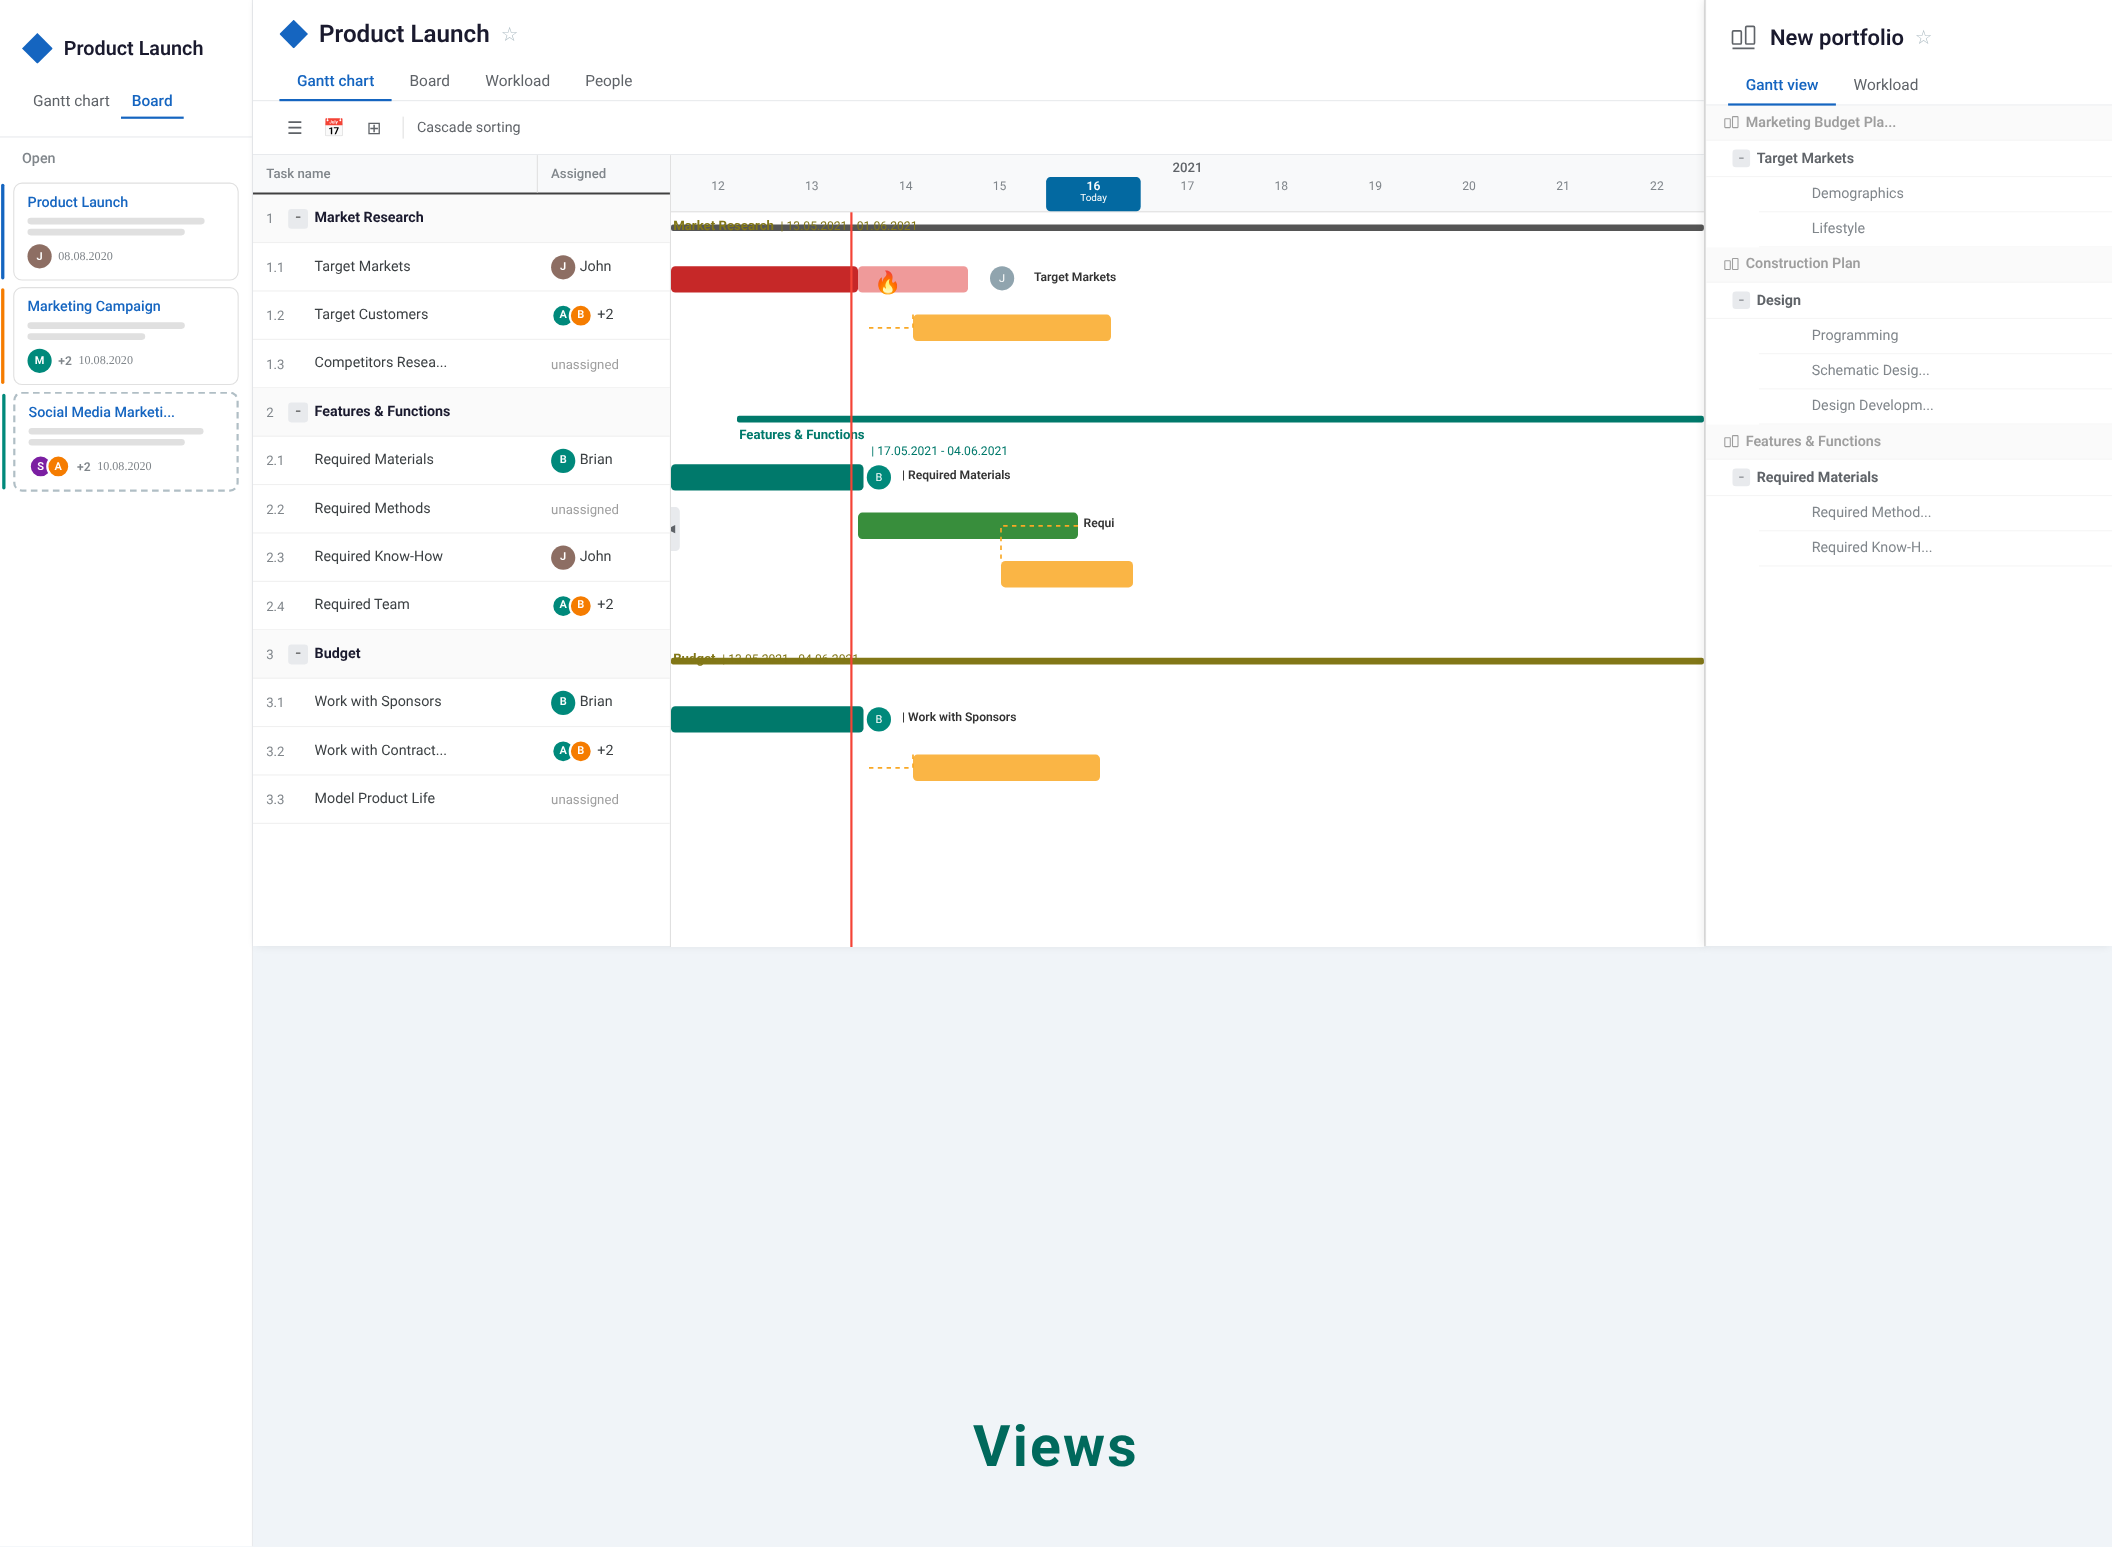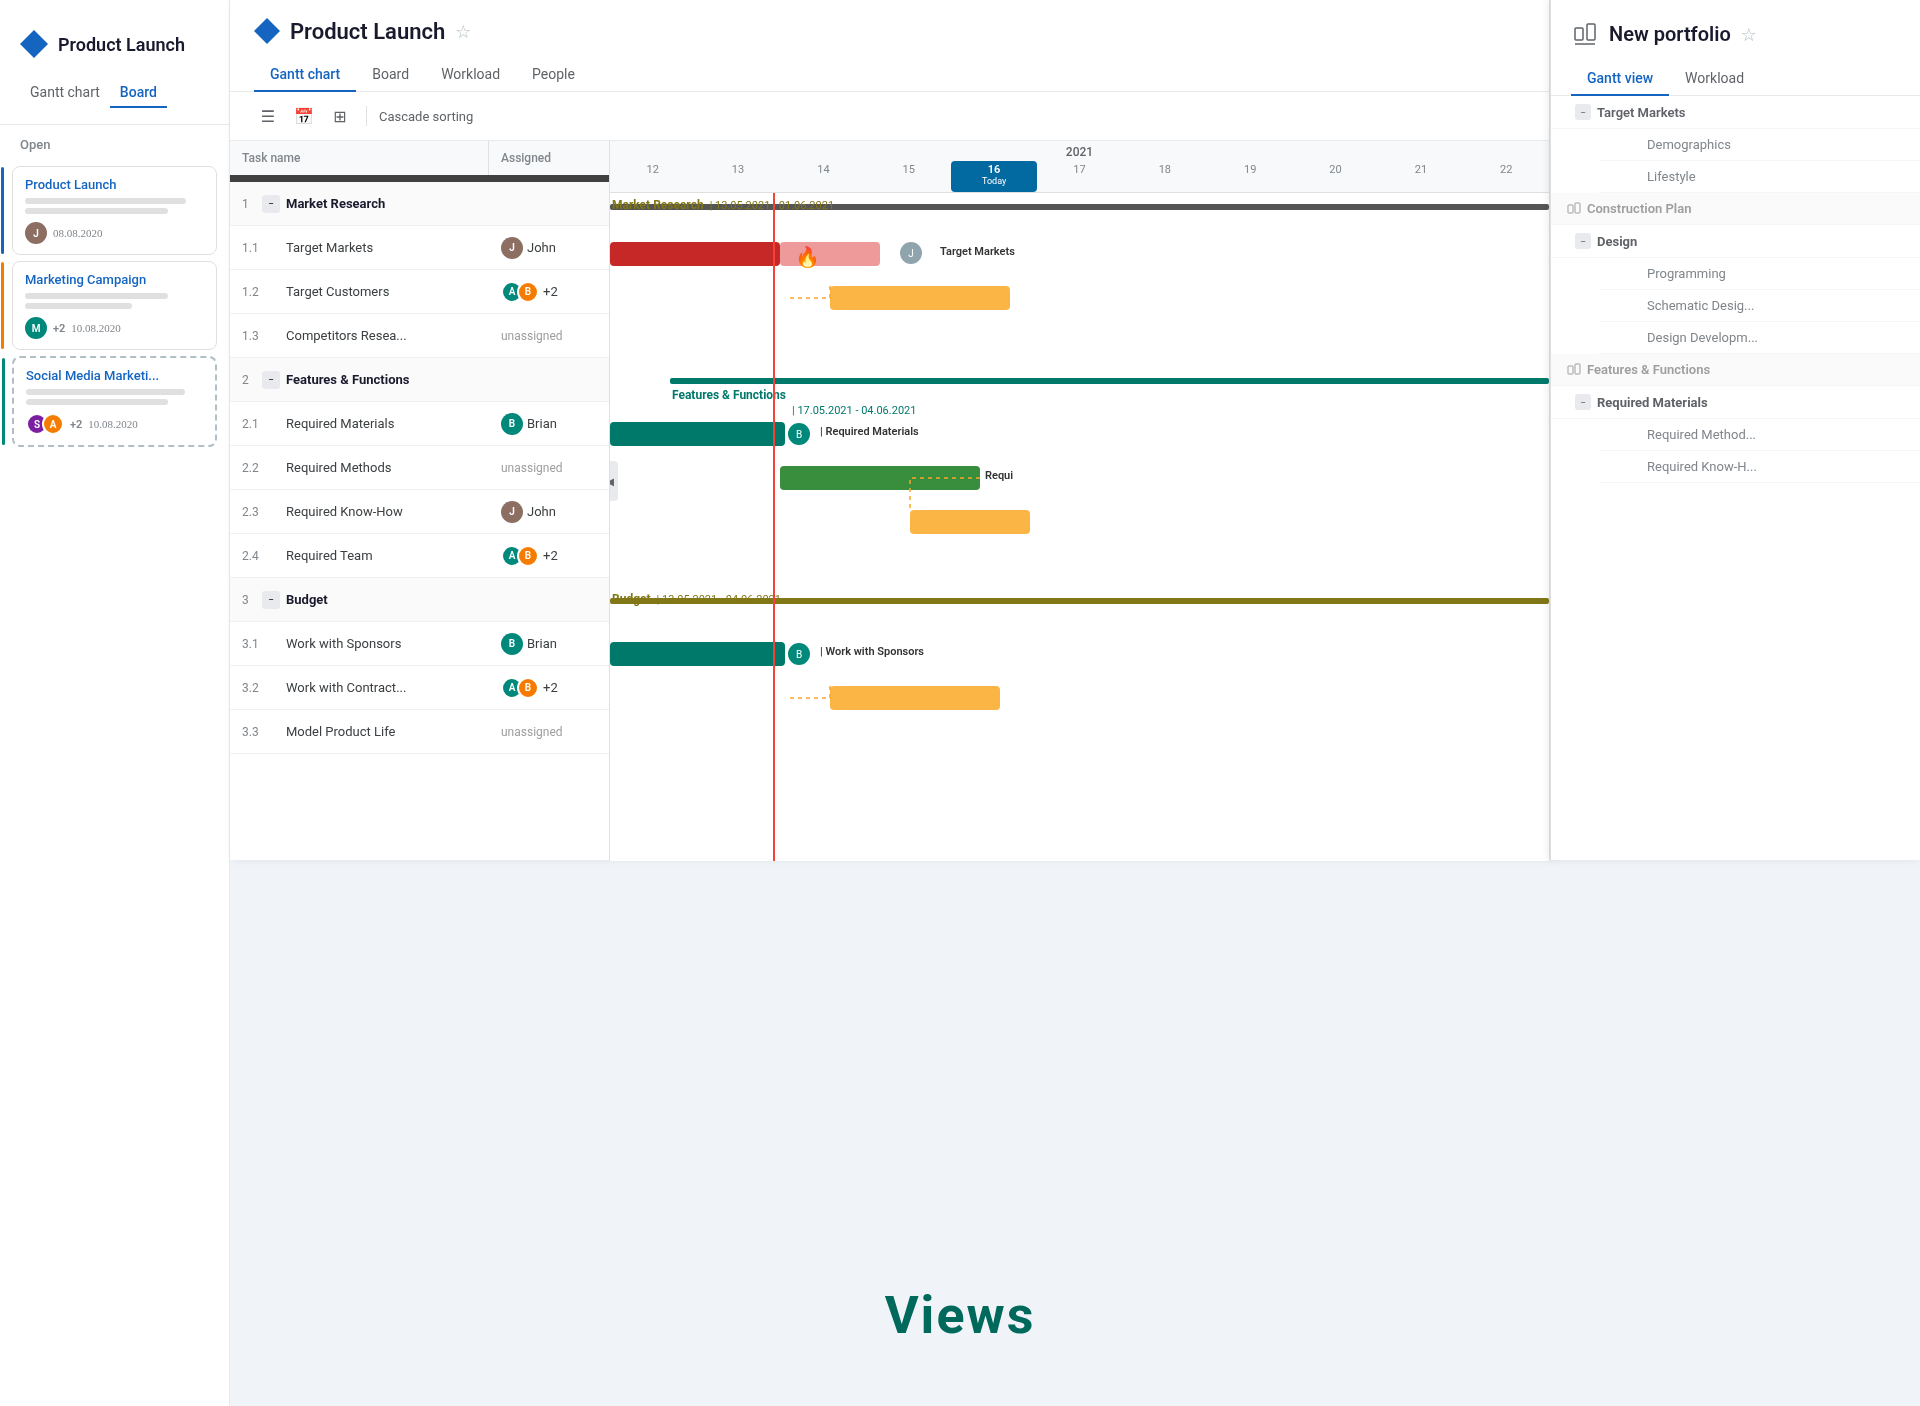--- a/index.html
+++ b/index.html
@@ -218,21 +218,21 @@
     }
     .task-table {
       width: 380px;
       flex-shrink: 0;
       border-right: 1px solid #e0e0e0;
       overflow: hidden;
     }
     .task-header {
       display: flex;
       background: #f8f9fa;
-      border-bottom: 7px solid #404040;
+      border-bottom: 2px solid #404040;
       font-size: 12px;
       color: #80868b;
       font-weight: 500;
     }
     .task-header-name {
       flex: 1;
       padding: 10px 12px;
       border-right: 1px solid #e0e0e0;
     }
     .task-header-assigned {
@@ -734,20 +734,27 @@
       <span class="right-title">New portfolio</span>
       <span class="star-icon">☆</span>
     </div>
     <div class="right-tabs">
       <div class="right-tab active">Gantt view</div>
       <div class="right-tab">Workload</div>
     </div>
   </div>
   <div class="right-content">
 
+    <div class="tree-item group dimmed">
+      <svg width="14" height="14" viewBox="0 0 14 14">
+        <rect x="1" y="3" width="5" height="8" rx="0.5" stroke="#9e9e9e" stroke-width="1" fill="none"></rect>
+        <rect x="8" y="1" width="5" height="10" rx="0.5" stroke="#9e9e9e" stroke-width="1" fill="none"></rect>
+      </svg>
+      <span>Marketing Budget Pla...</span>
+    </div>
     <div class="tree-item sub" style="padding-left:24px;">
       <div class="tree-collapse">−</div>
       <span style="font-weight:600;">Target Markets</span>
     </div>
     <div class="tree-item sub2">
       <span>Demographics</span>
     </div>
     <div class="tree-item sub2">
       <span>Lifestyle</span>
     </div>

